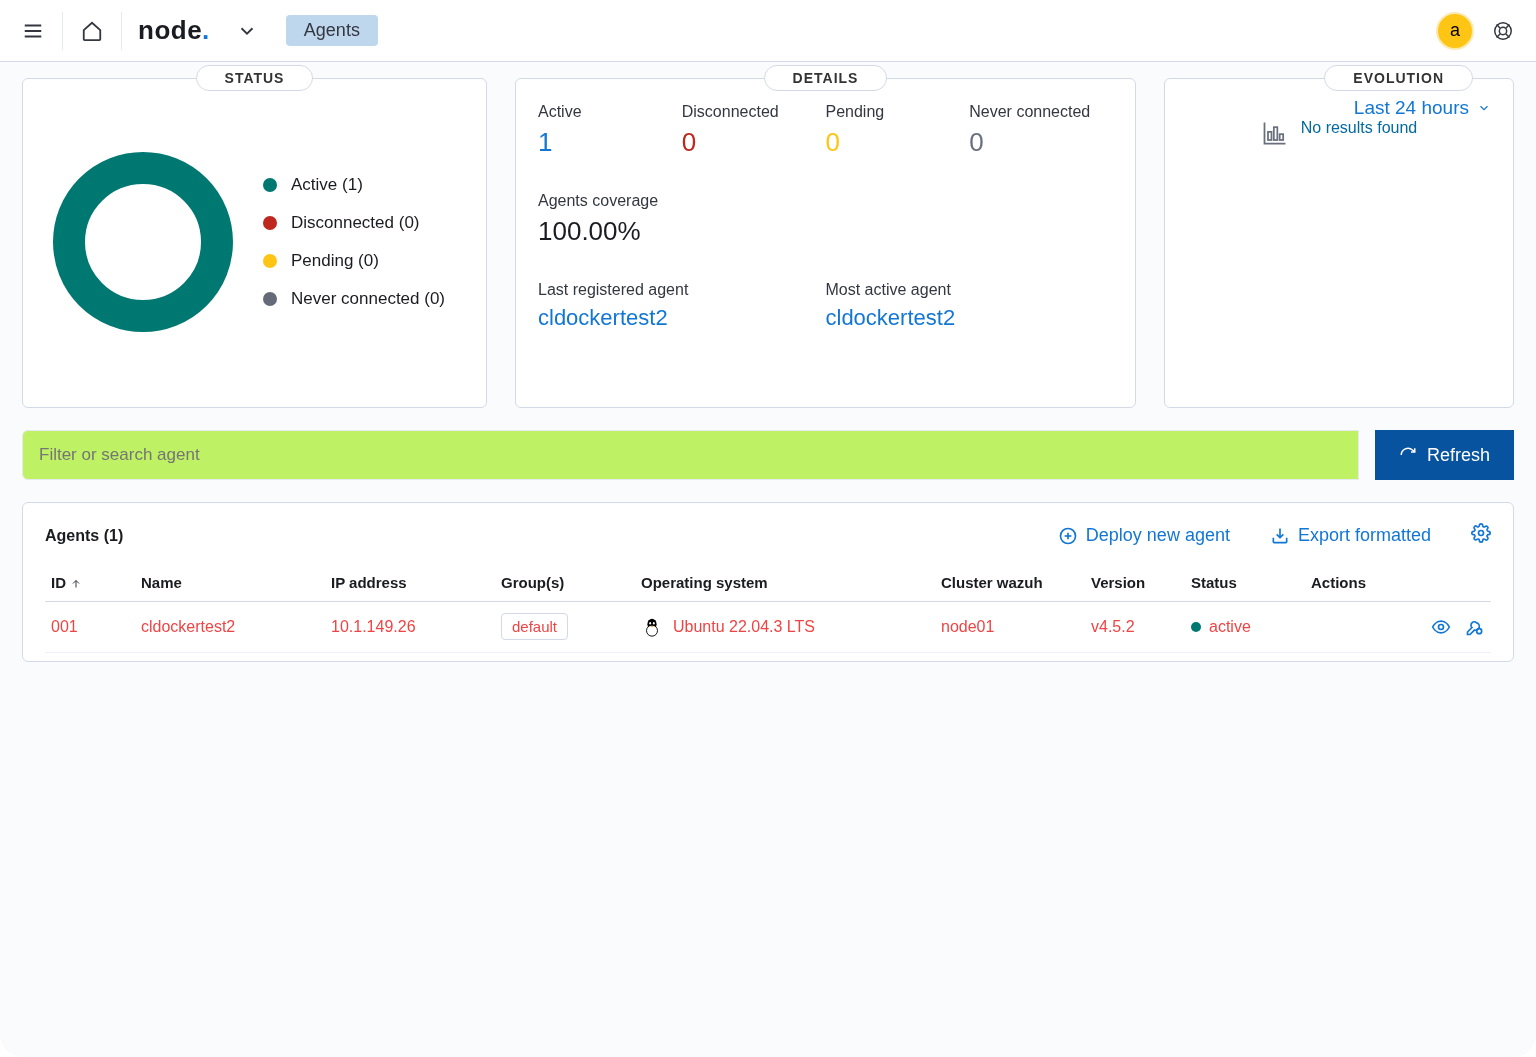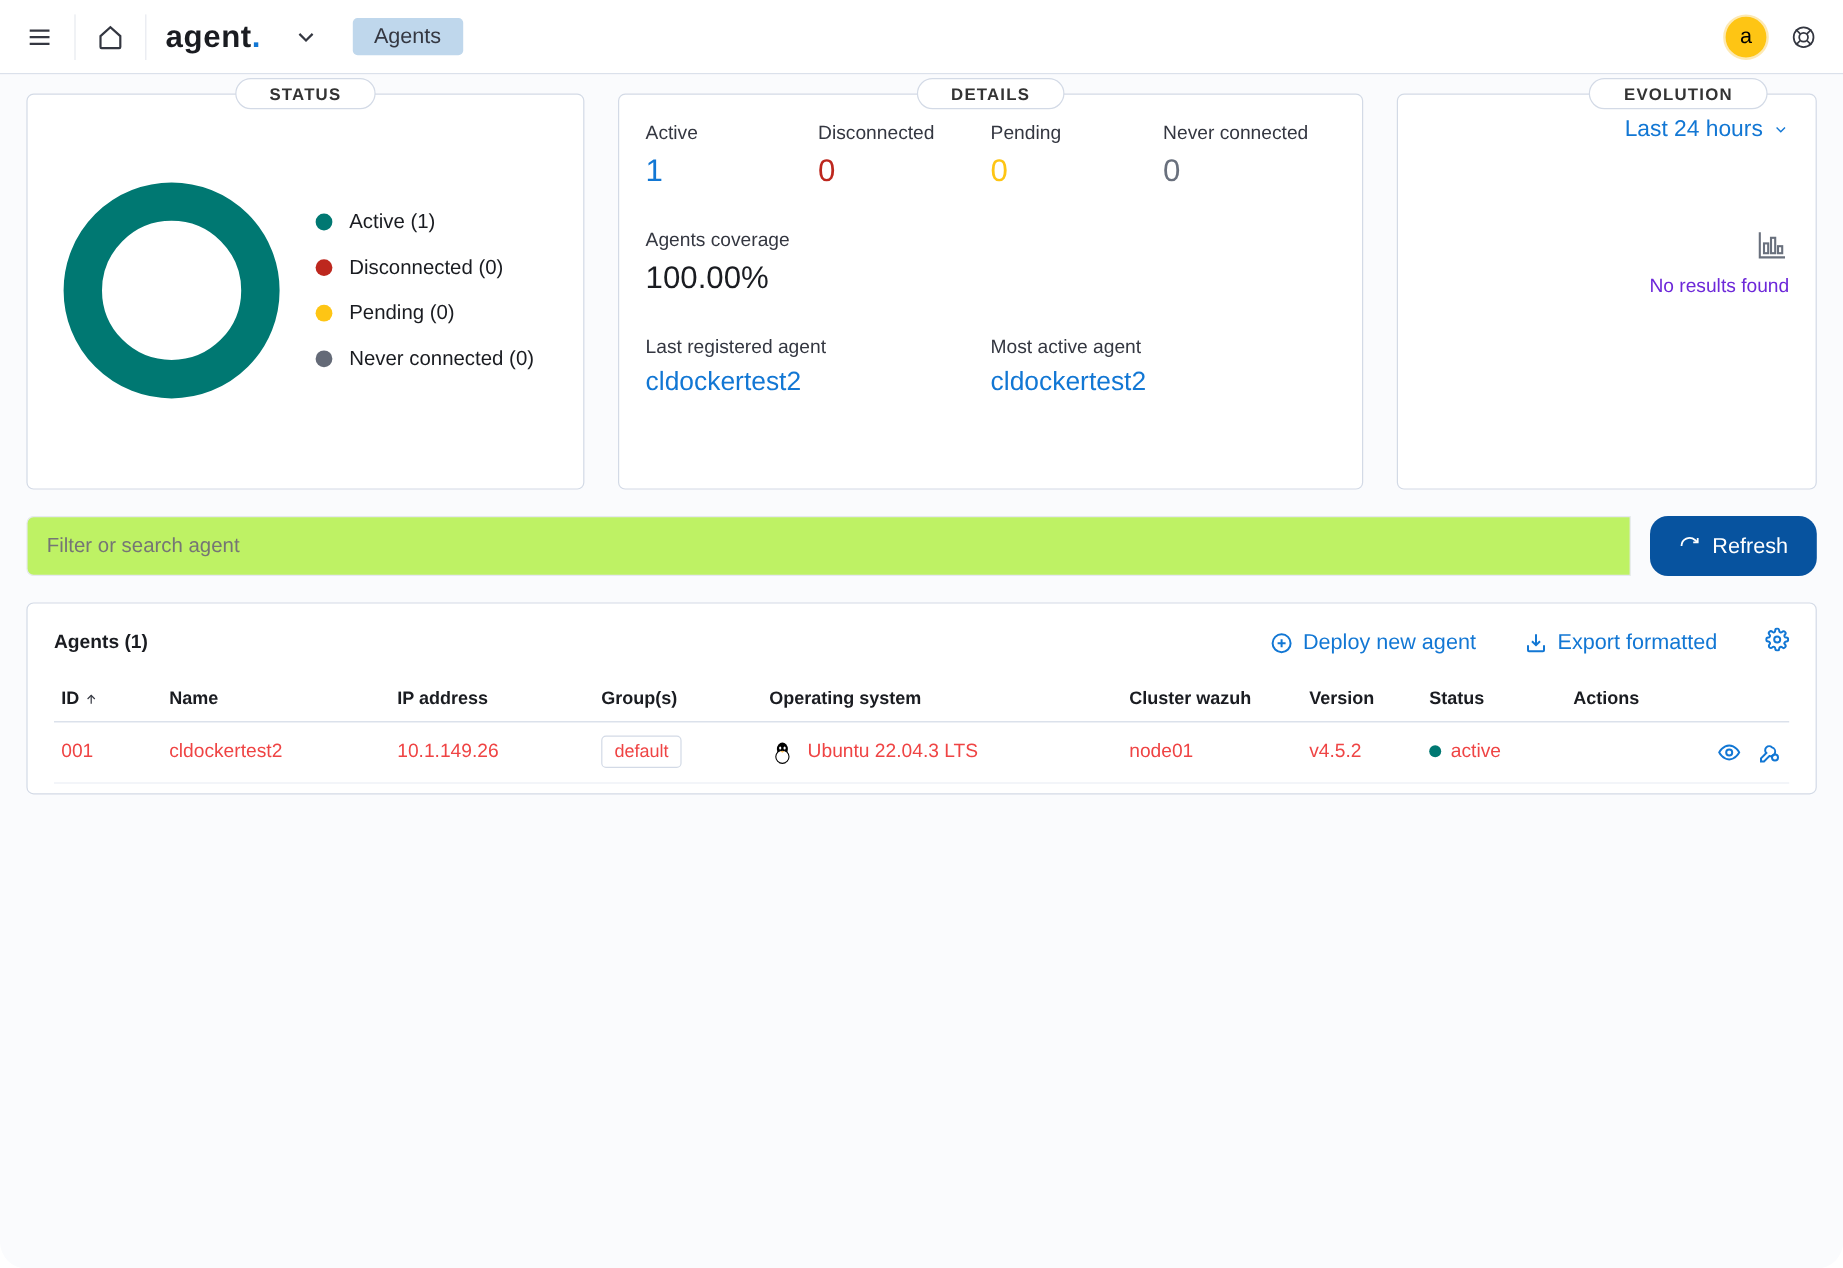--- a/index.html
+++ b/index.html
@@ -41,26 +41,26 @@
   .v-active { color:#1277d4; }
   .v-disc { color:#bd271e; }
   .v-pend { color:#fec514; }
   .v-never { color:#69707d; }
   .mt { margin-top: 34px; }
   .cov-val { font-size:26px; color:#1a1c21; font-weight:400; margin-top:4px;}
   .link { color:#1277d4; font-size:22px; cursor:pointer; margin-top:4px;}
 
   .evo-panel { width: 350px; height: 330px; }
   .evo-head { display:flex; justify-content:flex-end; align-items:center; gap:8px; color:#1277d4; font-size:19px; margin-top:-6px; cursor:pointer;}
-  .evo-body { display:flex; flex-direction:column; align-items:flex-end; justify-content:center; height:200px; color:#6d28d9; gap:12px;}
+  .evo-body { display:flex; align-items:flex-start; justify-content:center; height:200px; color:#0369a1; gap:12px;}
   .evo-body svg { width:28px; height:28px; stroke:#69707d;}
 
   .search-row { display:flex; gap:16px; margin-top:22px; }
   .search-input { flex:1; height:50px; border:1px solid #e6e9ef; border-radius:6px 0 0 6px; padding:0 16px; font-size:17px; color:#69707d; background:#bef264;}
-  .refresh-btn { background:#07539f; color:#fff; border:none; border-radius:15px; height:50px; padding:0 24px; font-size:18px; display:flex; align-items:center; gap:10px; cursor:pointer;}
+  .refresh-btn { background:#07539f; color:#fff; border:none; border-radius:0; height:50px; padding:0 24px; font-size:18px; display:flex; align-items:center; gap:10px; cursor:pointer;}
 
   .agents-panel { margin-top:22px; border:1px solid #d3dae6; border-radius:6px; background:#fff; padding:20px 22px 8px;}
   .agents-head { display:flex; align-items:center;}
   .agents-title { font-size:16px; font-weight:600; }
   .agents-actions { margin-left:auto; display:flex; align-items:center; gap:40px; color:#1277d4; font-size:18px;}
   .act { display:flex; align-items:center; gap:8px; cursor:pointer;justify-content:center;}
   .gear { color:#1277d4; cursor:pointer;}
   table { width:100%; border-collapse:collapse; margin-top:16px; font-size:16px;}
   th { text-align:left; font-weight:700; font-size:15px; color:#1a1c21; padding:10px 6px; border-bottom:1px solid #d3dae6;}
   td { padding:14px 6px; border-bottom:1px solid #eceff5; color:#ef4444;}
@@ -85,21 +85,21 @@
       </svg>
   </div>
   <div class="sep"></div>
   <div class="icon-btn">
     <svg viewBox="0 0 24 24" fill="none" stroke="#343741" stroke-width="2">
         <path d="M3 11l9-8 9 8v10a1 1 0 0 1-1 1H4a1 1 0 0 1-1-1z"></path>
       </svg>
   </div>
   <div class="sep"></div>
   <div class="brand">
-    <span>agent</span><span class="dot">.</span>
+    <span>node</span><span class="dot">.</span>
   </div>
   <div class="chev icon-btn">
     <svg viewBox="0 0 24 24" fill="none" stroke="#343741" stroke-width="2">
         <polyline points="6 9 12 15 18 9"></polyline>
       </svg>
   </div>
   <div class="tab-pill">Agents</div>
   <div class="spacer"></div>
   <div class="avatar">a</div>
   <div class="icon-btn" style="margin-left:6px;">

